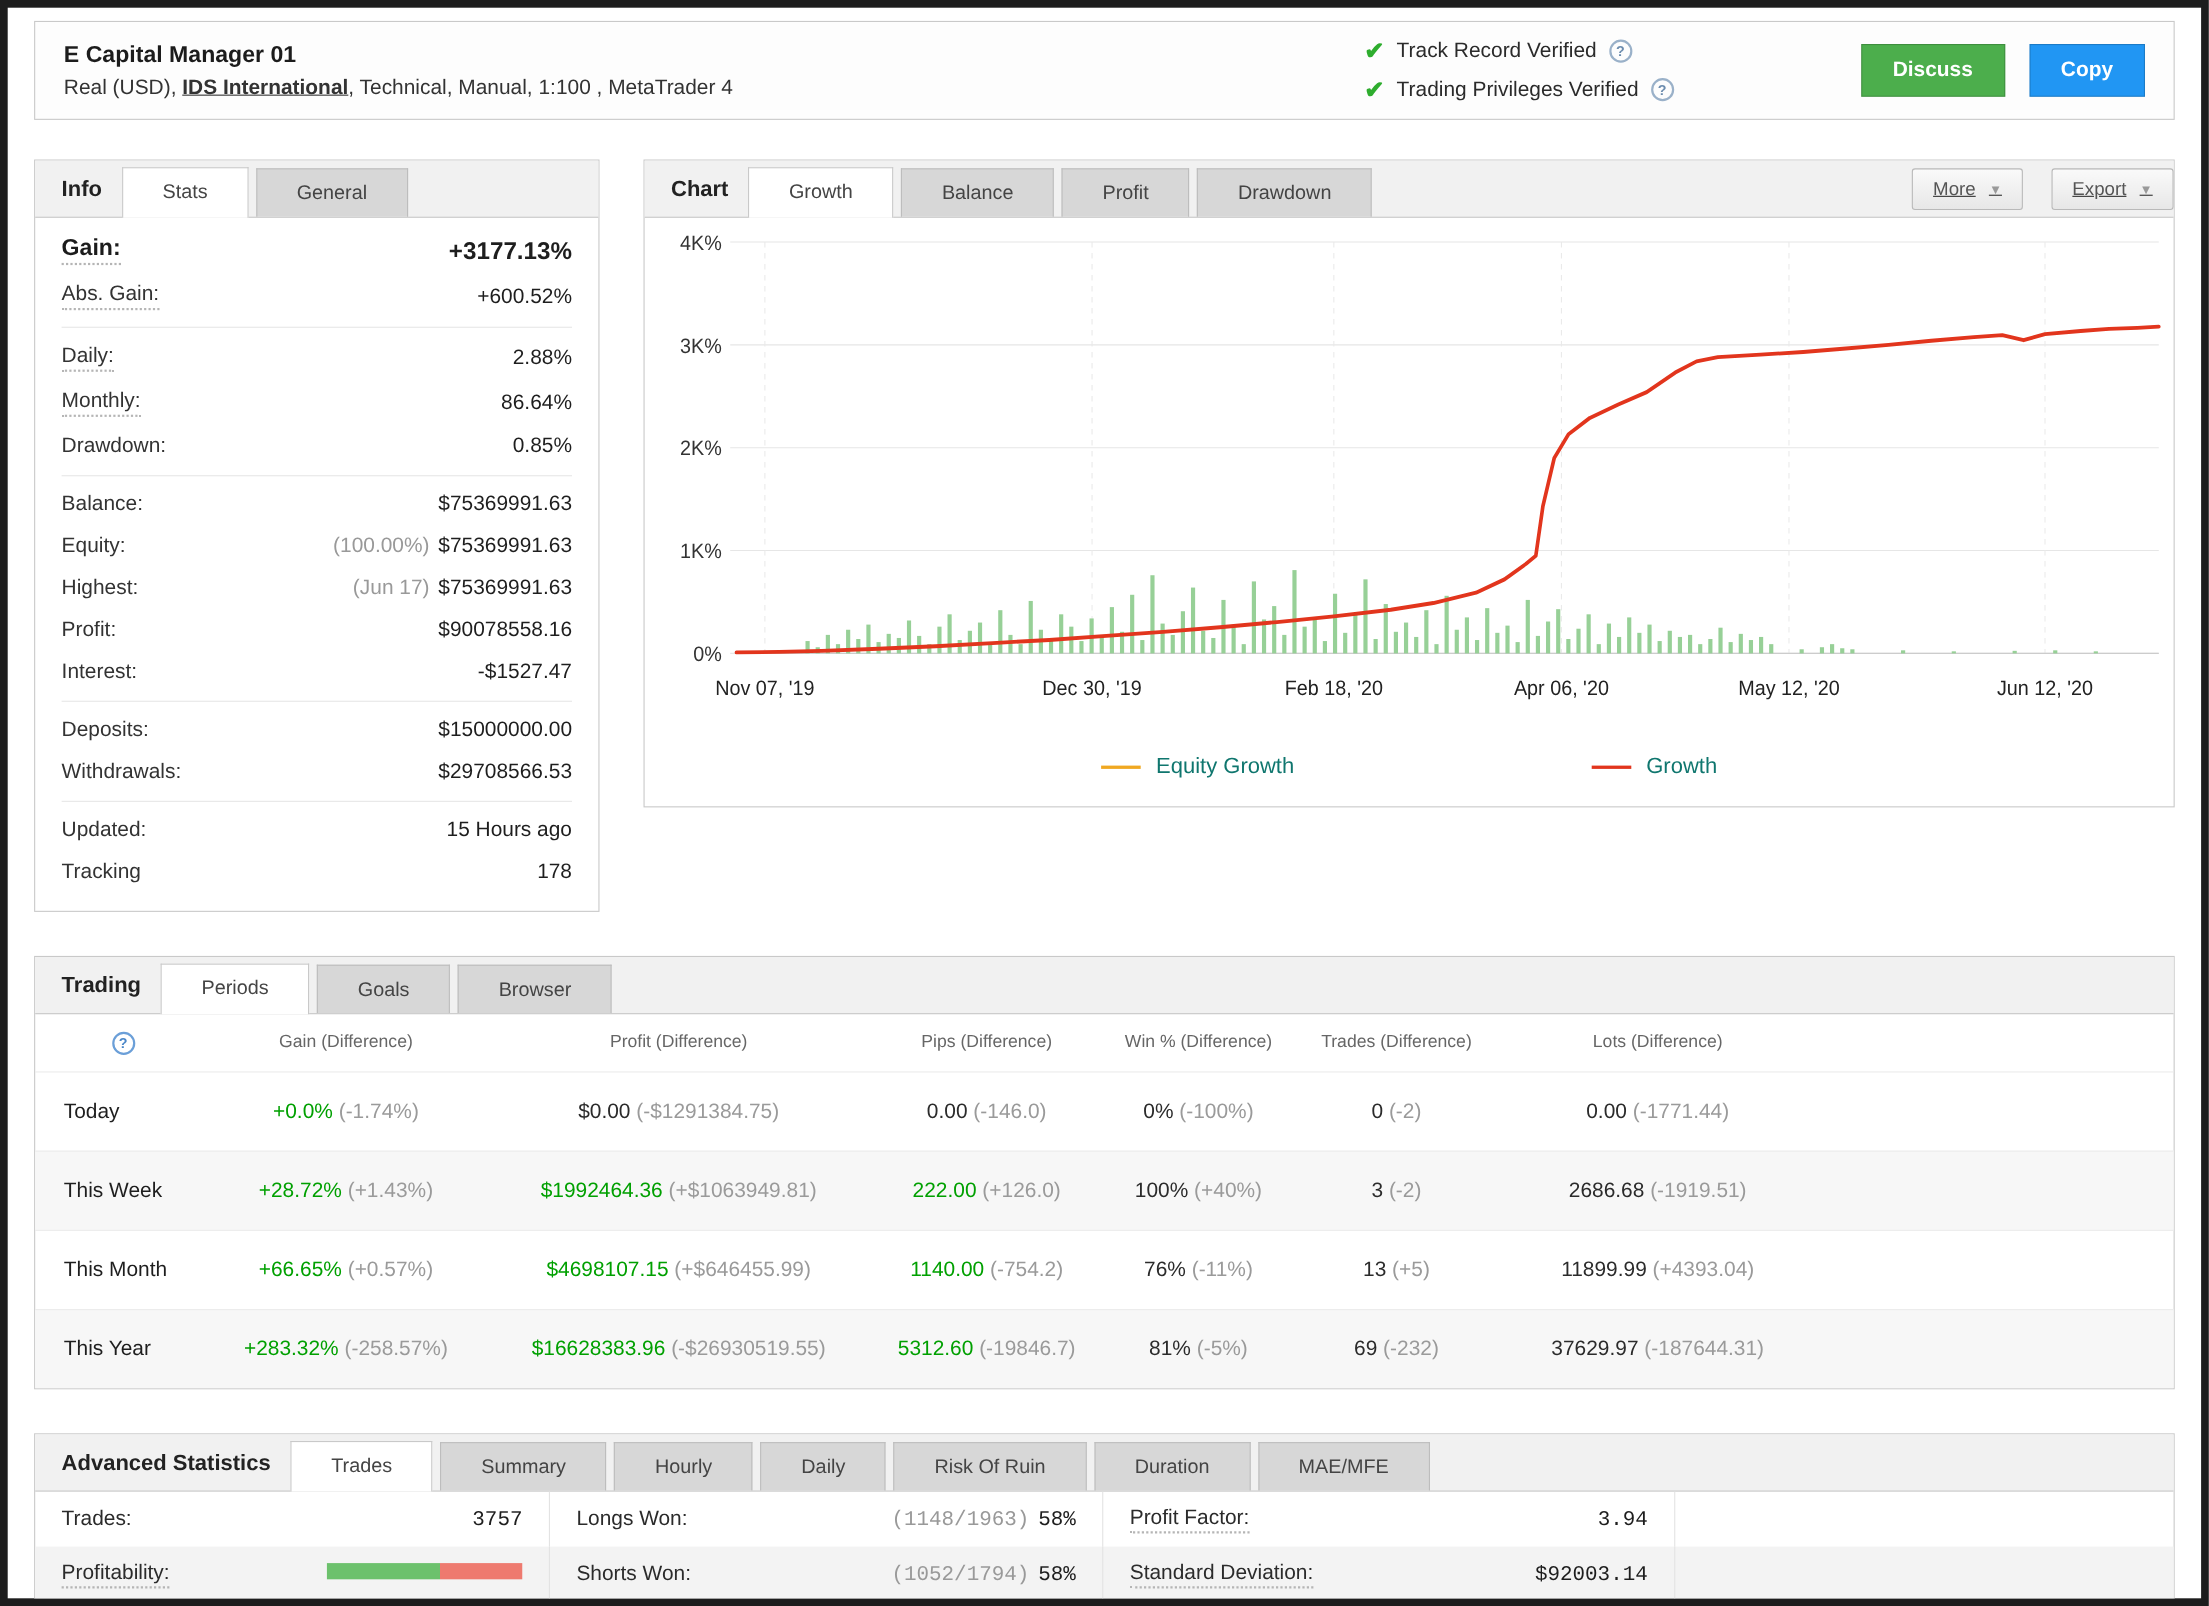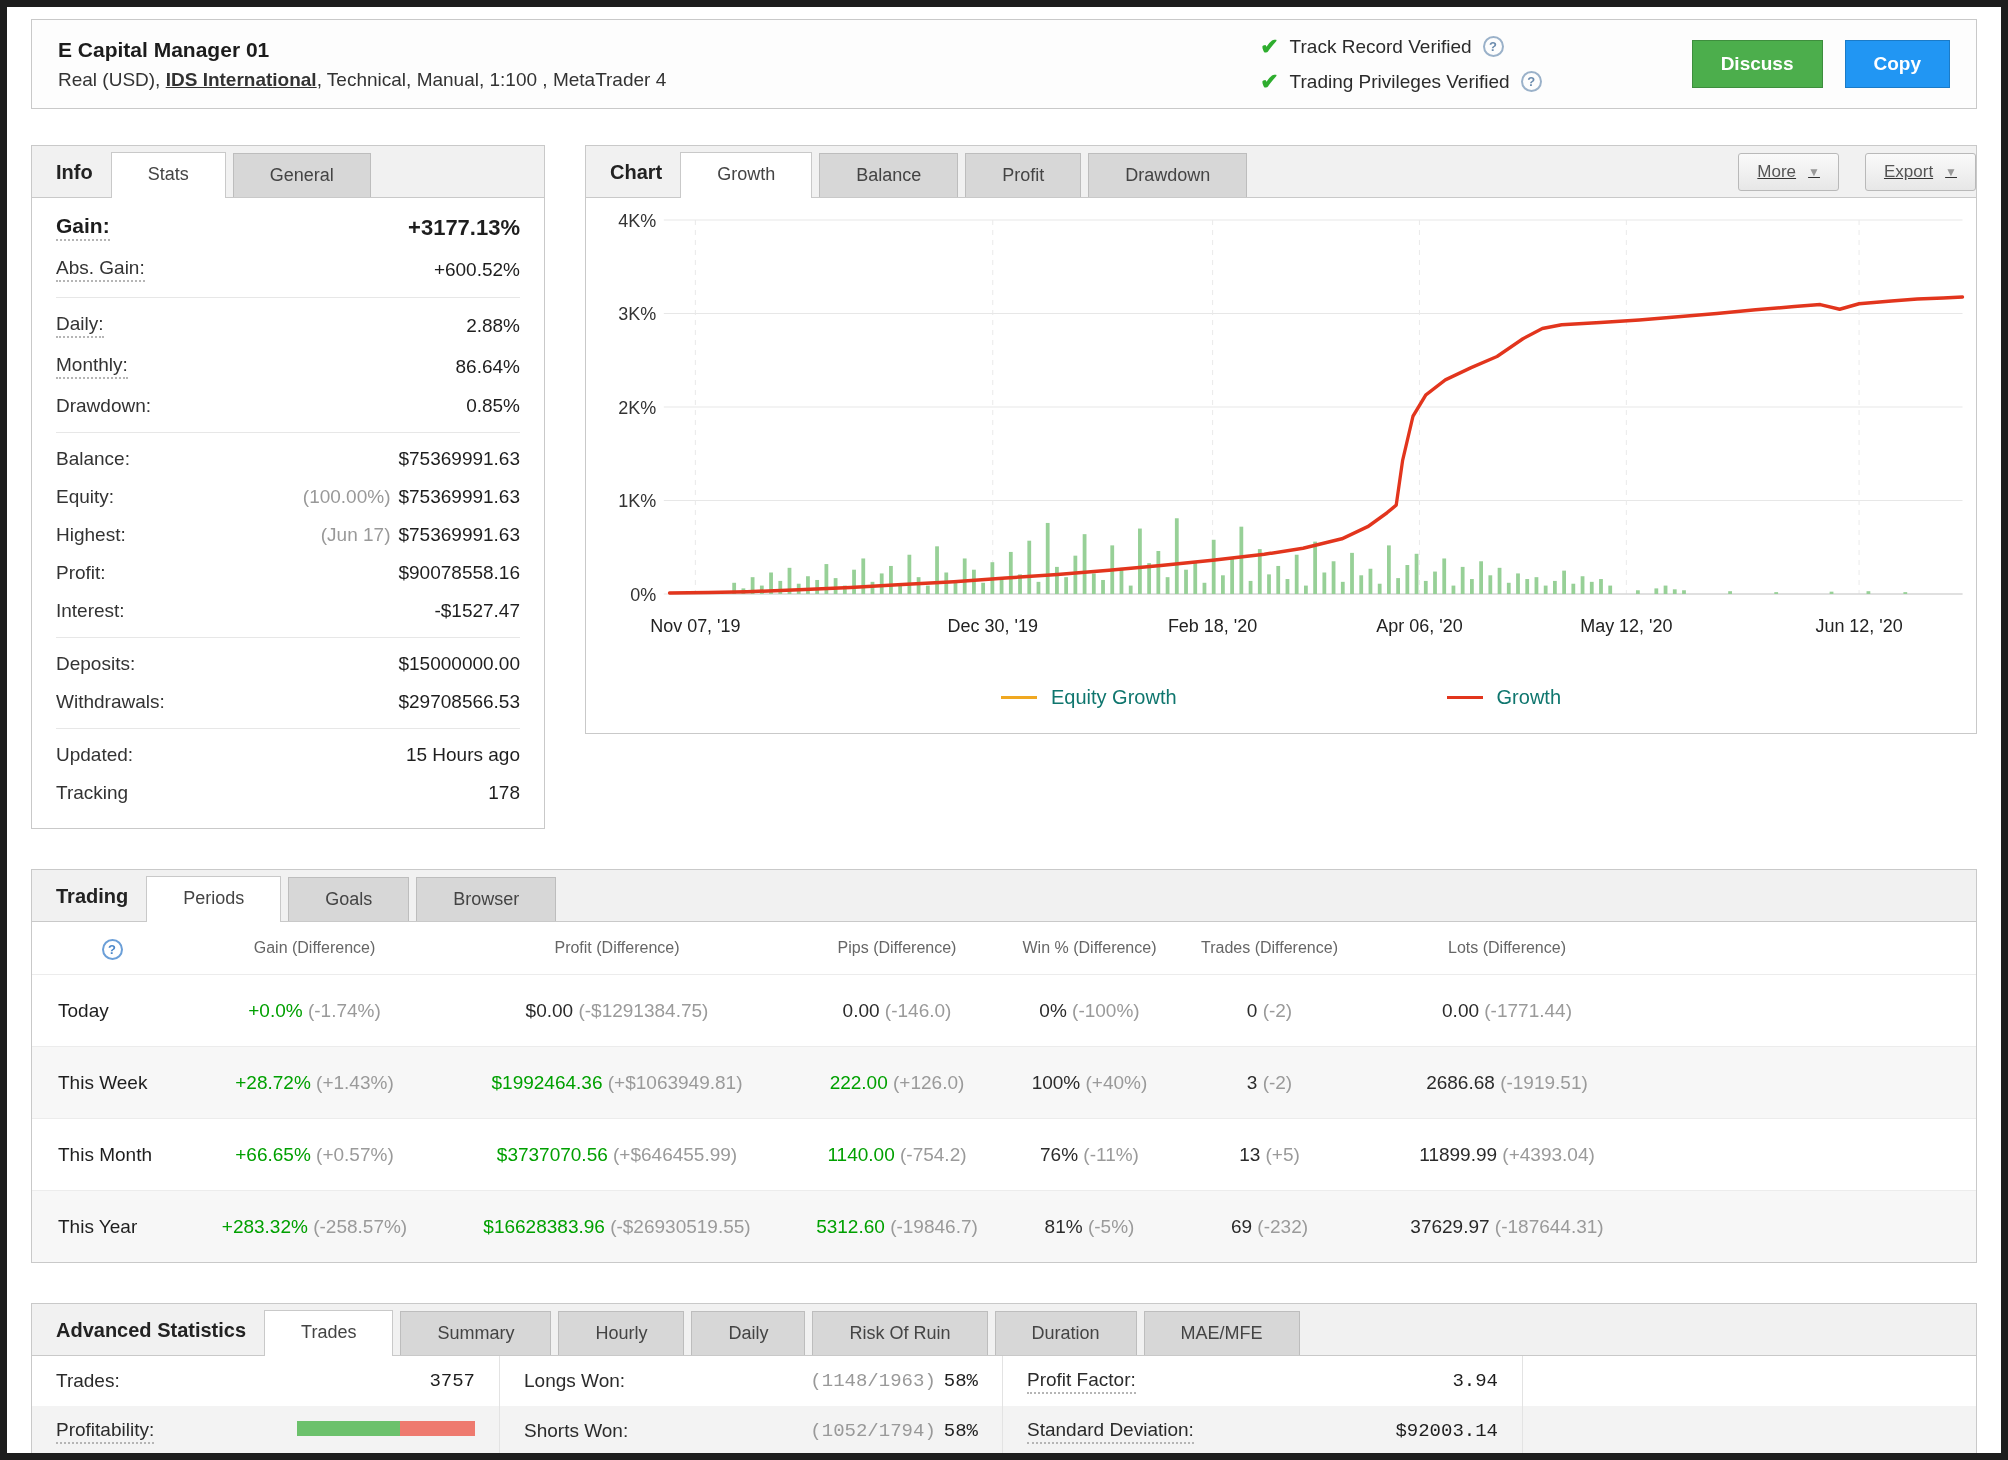--- a/index.html
+++ b/index.html
@@ -4,21 +4,21 @@
 <style>
   * { box-sizing: border-box; margin: 0; padding: 0; }
   html { background:#fff; }
   body {
     width: 2008px; height: 1460px; overflow: hidden;
     background: #fff; border: 7px solid #1d1d1d;
     padding: 8px 24px 0 24px;
     font-family: "Liberation Sans", sans-serif; color: #333;
   }
   
-  .header-bar { border:1px solid #c9c9c9; background:#fdfdfd; display:flex; align-items:center; padding:26px 26px; margin-top:4px; height:90px; }
+  .header-bar { border:1px solid #c9c9c9; background:#fdfdfd; display:flex; align-items:center; padding:26px 26px; margin-top:4px; height:90px;gap:20px; }
   .hb-title { font-size:21px; font-weight:bold; color:#1c1c1c; margin-bottom:7px; }
   .hb-sub { font-size:19px; color:#333; }
   .hb-sub .lnk { text-decoration:underline; font-weight:bold; cursor:pointer; }
   .hb-badges { margin-left:auto; margin-right:150px; display:flex; flex-direction:column; gap:9px; }
   .badge-row { display:flex; align-items:center; gap:11px; font-size:19px; color:#2b2b2b; }
   .check { color:#2ead2e; font-size:22px; font-weight:bold; }
   .help { display:inline-block; width:21px; height:21px; border-radius:50%; border:2px solid #9ab1c9; color:#6c8cae; font-size:13px; line-height:17px; text-align:center; font-weight:bold; cursor:pointer; }
   .hb-buttons { display:flex; gap:22px; }
   .btn { color:#fff; font-weight:bold; font-size:19px; padding:12px 28px; border-radius:0; border:1px solid rgba(0,0,0,.18); cursor:pointer; }
   .btn.discuss { background:#4cae4c; }
@@ -386,21 +386,21 @@
     <div class="cell"><span class="vm pos">222.00</span> <span class="diff">(+126.0)</span></div>
     <div class="cell"><span class="vm">100%</span> <span class="diff">(+40%)</span></div>
     <div class="cell"><span class="vm">3</span> <span class="diff">(-2)</span></div>
     <div class="cell"><span class="vm">2686.68</span> <span class="diff">(-1919.51)</span></div>
     <div class="cell"></div>
   </div>
 
   <div class="tg-row">
     <div class="cell period">This Month</div>
     <div class="cell"><span class="vm pos">+66.65%</span> <span class="diff">(+0.57%)</span></div>
-    <div class="cell"><span class="vm pos">$3737070.56</span> <span class="diff">(+$646455.99)</span></div>
+    <div class="cell"><span class="vm pos">$4698107.15</span> <span class="diff">(+$646455.99)</span></div>
     <div class="cell"><span class="vm pos">1140.00</span> <span class="diff">(-754.2)</span></div>
     <div class="cell"><span class="vm">76%</span> <span class="diff">(-11%)</span></div>
     <div class="cell"><span class="vm">13</span> <span class="diff">(+5)</span></div>
     <div class="cell"><span class="vm">11899.99</span> <span class="diff">(+4393.04)</span></div>
     <div class="cell"></div>
   </div>
 
   <div class="tg-row alt">
     <div class="cell period">This Year</div>
     <div class="cell"><span class="vm pos">+283.32%</span> <span class="diff">(-258.57%)</span></div>

